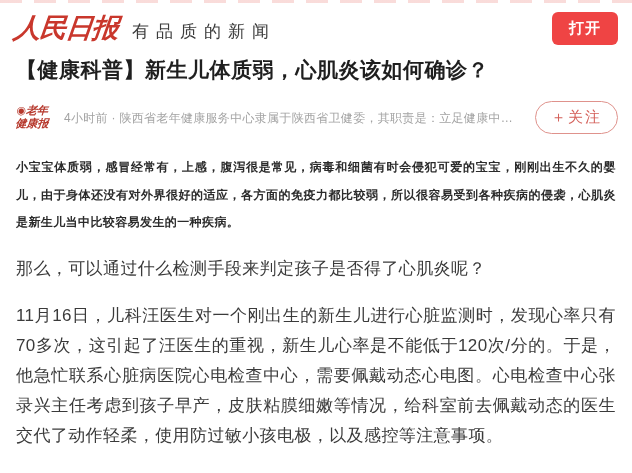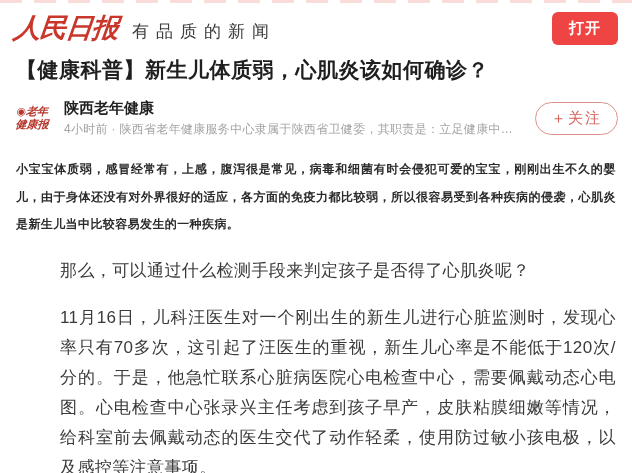--- a/index.html
+++ b/index.html
@@ -74,21 +74,21 @@
   
   .content { padding: 10px 16px 0 16px; }
   .para {
     color: #3a3a3a; text-align: justify;
     font-size: 17px; line-height: 30px; letter-spacing: 0.4px;
   }
   .para.lead {
     font-weight: 700; color: #2b2b2b;
     font-size: 12px; line-height: 27.5px; margin-top: 4px;
   }
-  .para + .para { margin-top: 17px; margin-left: 44px; }
+  .para + .para { margin-top: 17px; }
 </style>
 </head>
 <body>
 
 <div class="top-artifact"></div>
 
 <header class="header">
   <div class="brand">
     <span class="logo">人民日报</span>
     <span class="tagline">有品质的新闻</span>
@@ -97,21 +97,20 @@
 </header>
 
 <h1 class="title">【健康科普】新生儿体质弱，心肌炎该如何确诊？</h1>
 
 <div class="author-row">
   <div class="avatar">
     <span>◉老年</span>
     <span>健康报</span>
   </div>
   <div class="author-info">
-    <div class="author-name">陕西老年健康</div>
     <div class="author-meta">4小时前 · 陕西省老年健康服务中心隶属于陕西省卫健委，其职责是：立足健康中国、 …</div>
   </div>
   <button class="follow-btn">
     <span class="plus">＋</span>
     <span>关注</span>
   </button>
 </div>
 
 <div class="content">
   <p class="para lead">小宝宝体质弱，感冒经常有，上感，腹泻很是常见，病毒和细菌有时会侵犯可爱的宝宝，刚刚出生不久的婴儿，由于身体还没有对外界很好的适应，各方面的免疫力都比较弱，所以很容易受到各种疾病的侵袭，心肌炎是新生儿当中比较容易发生的一种疾病。</p>

